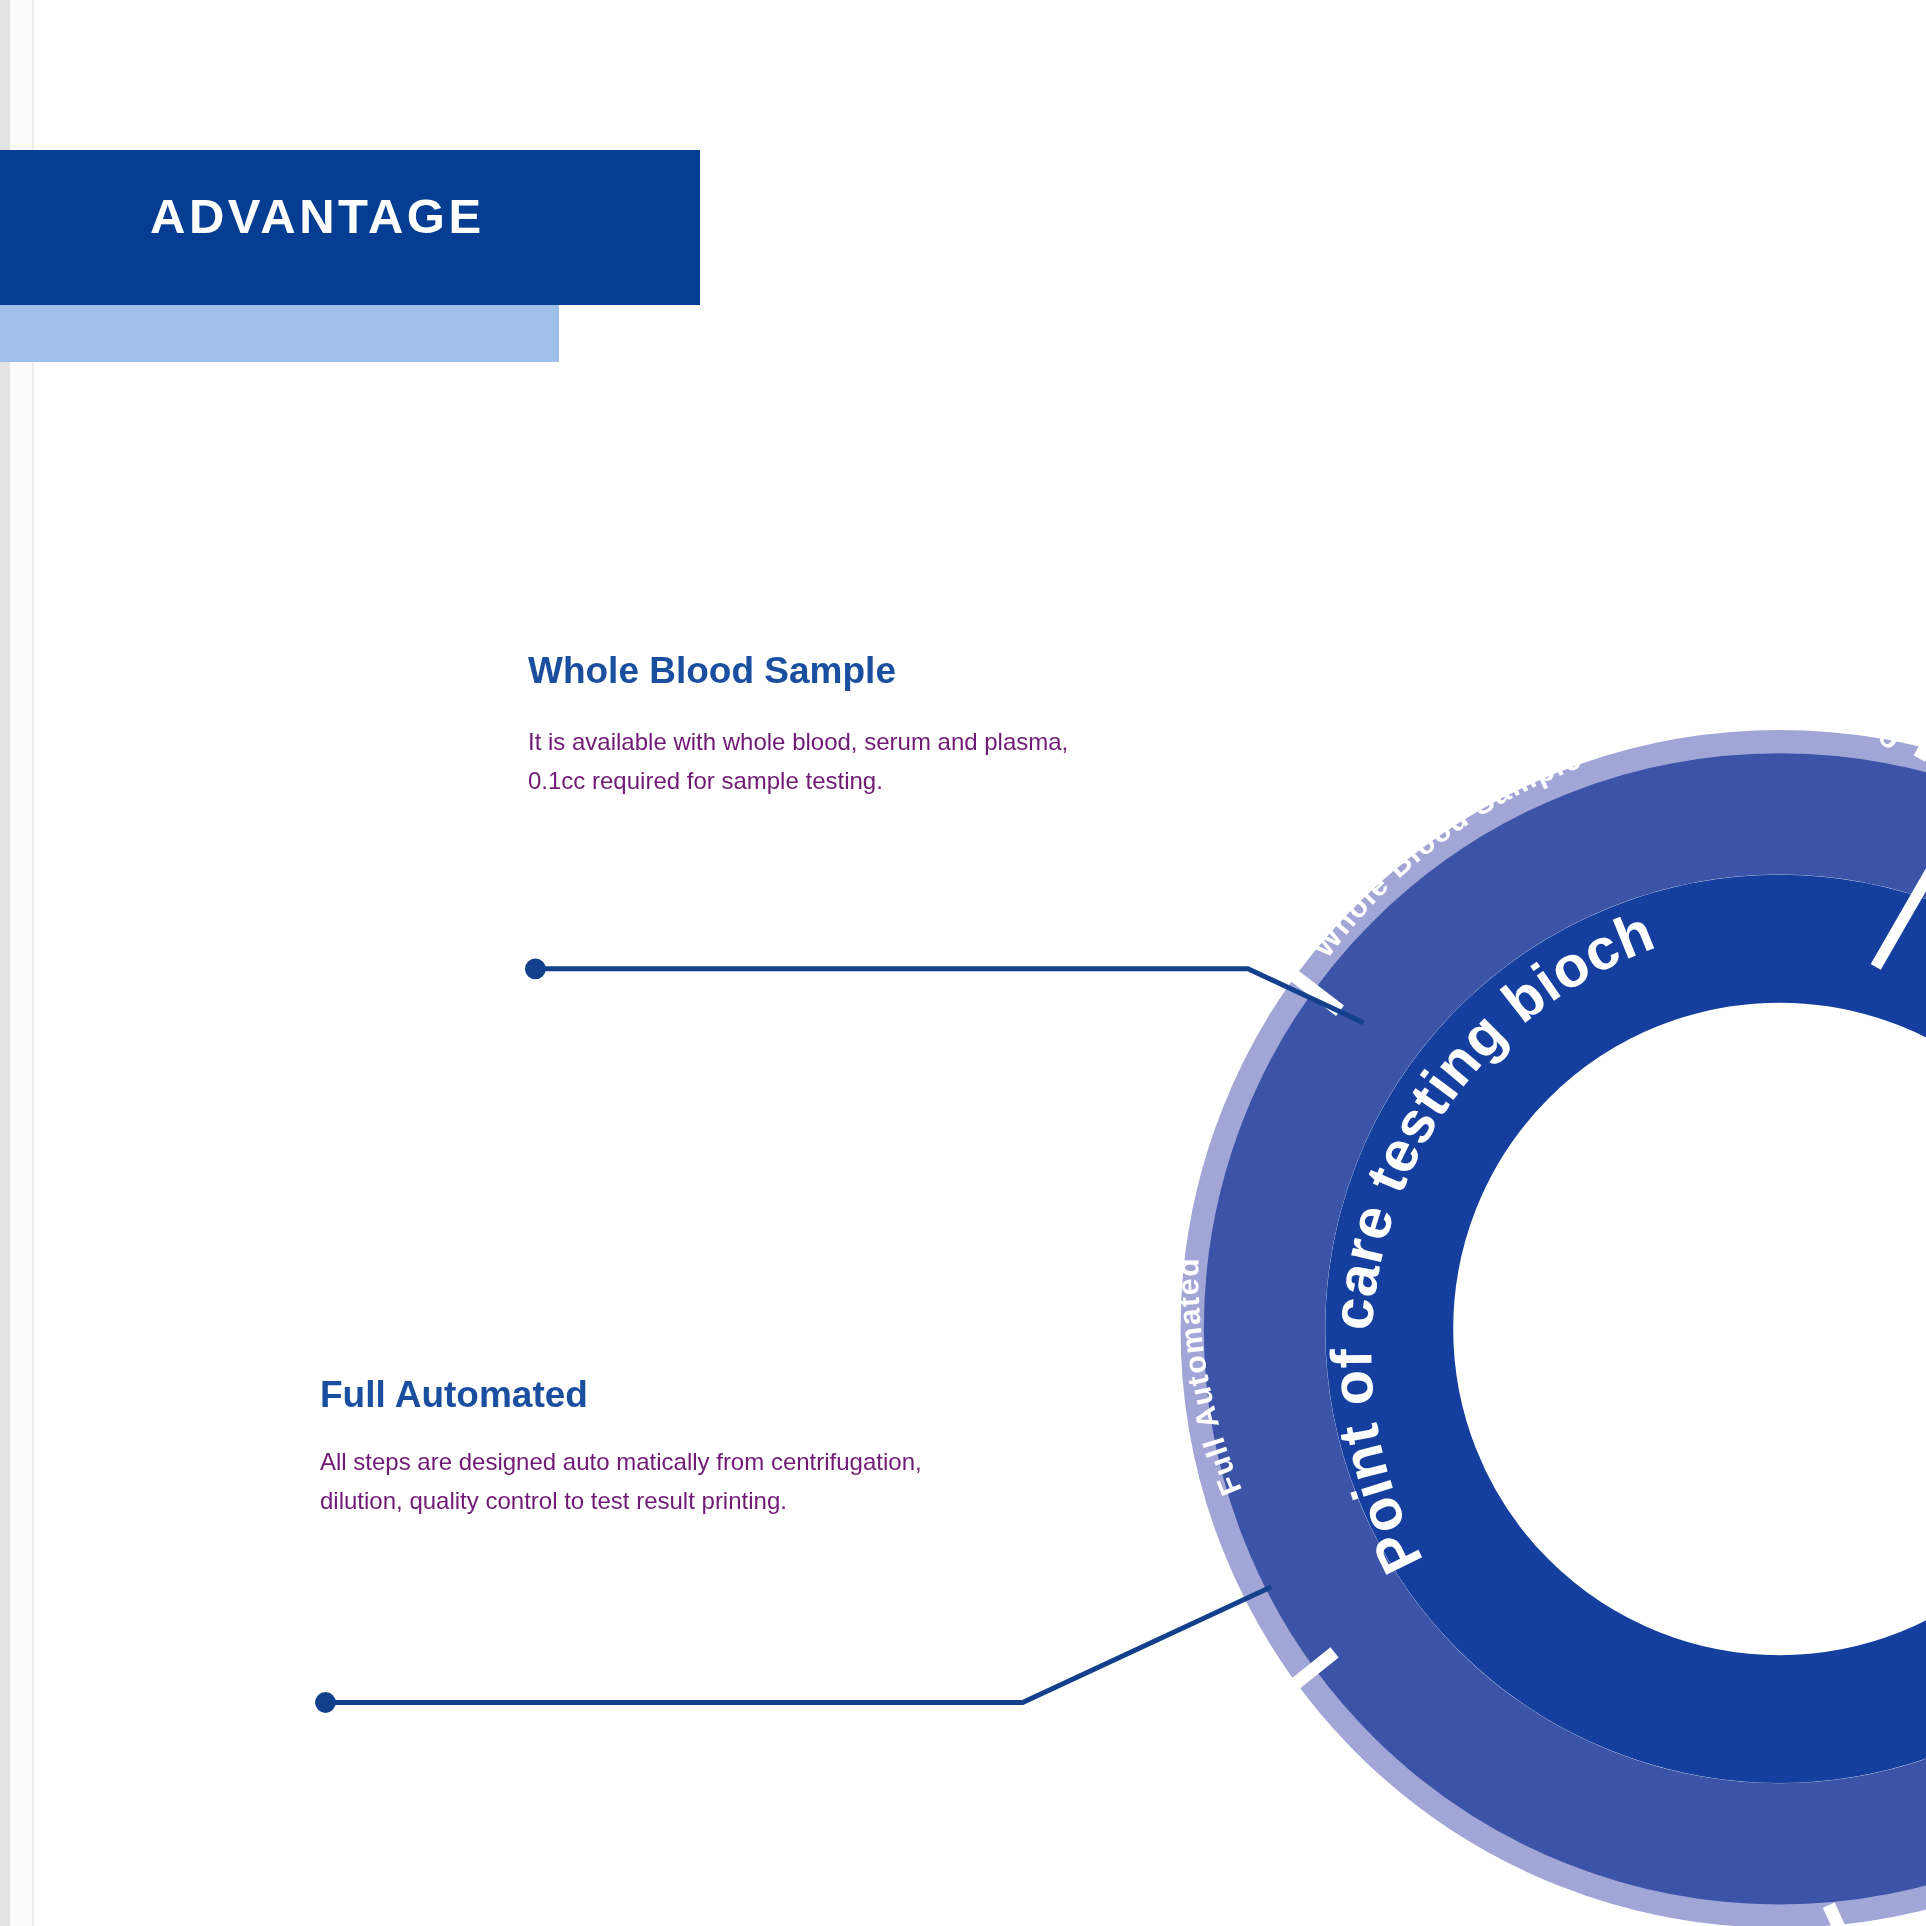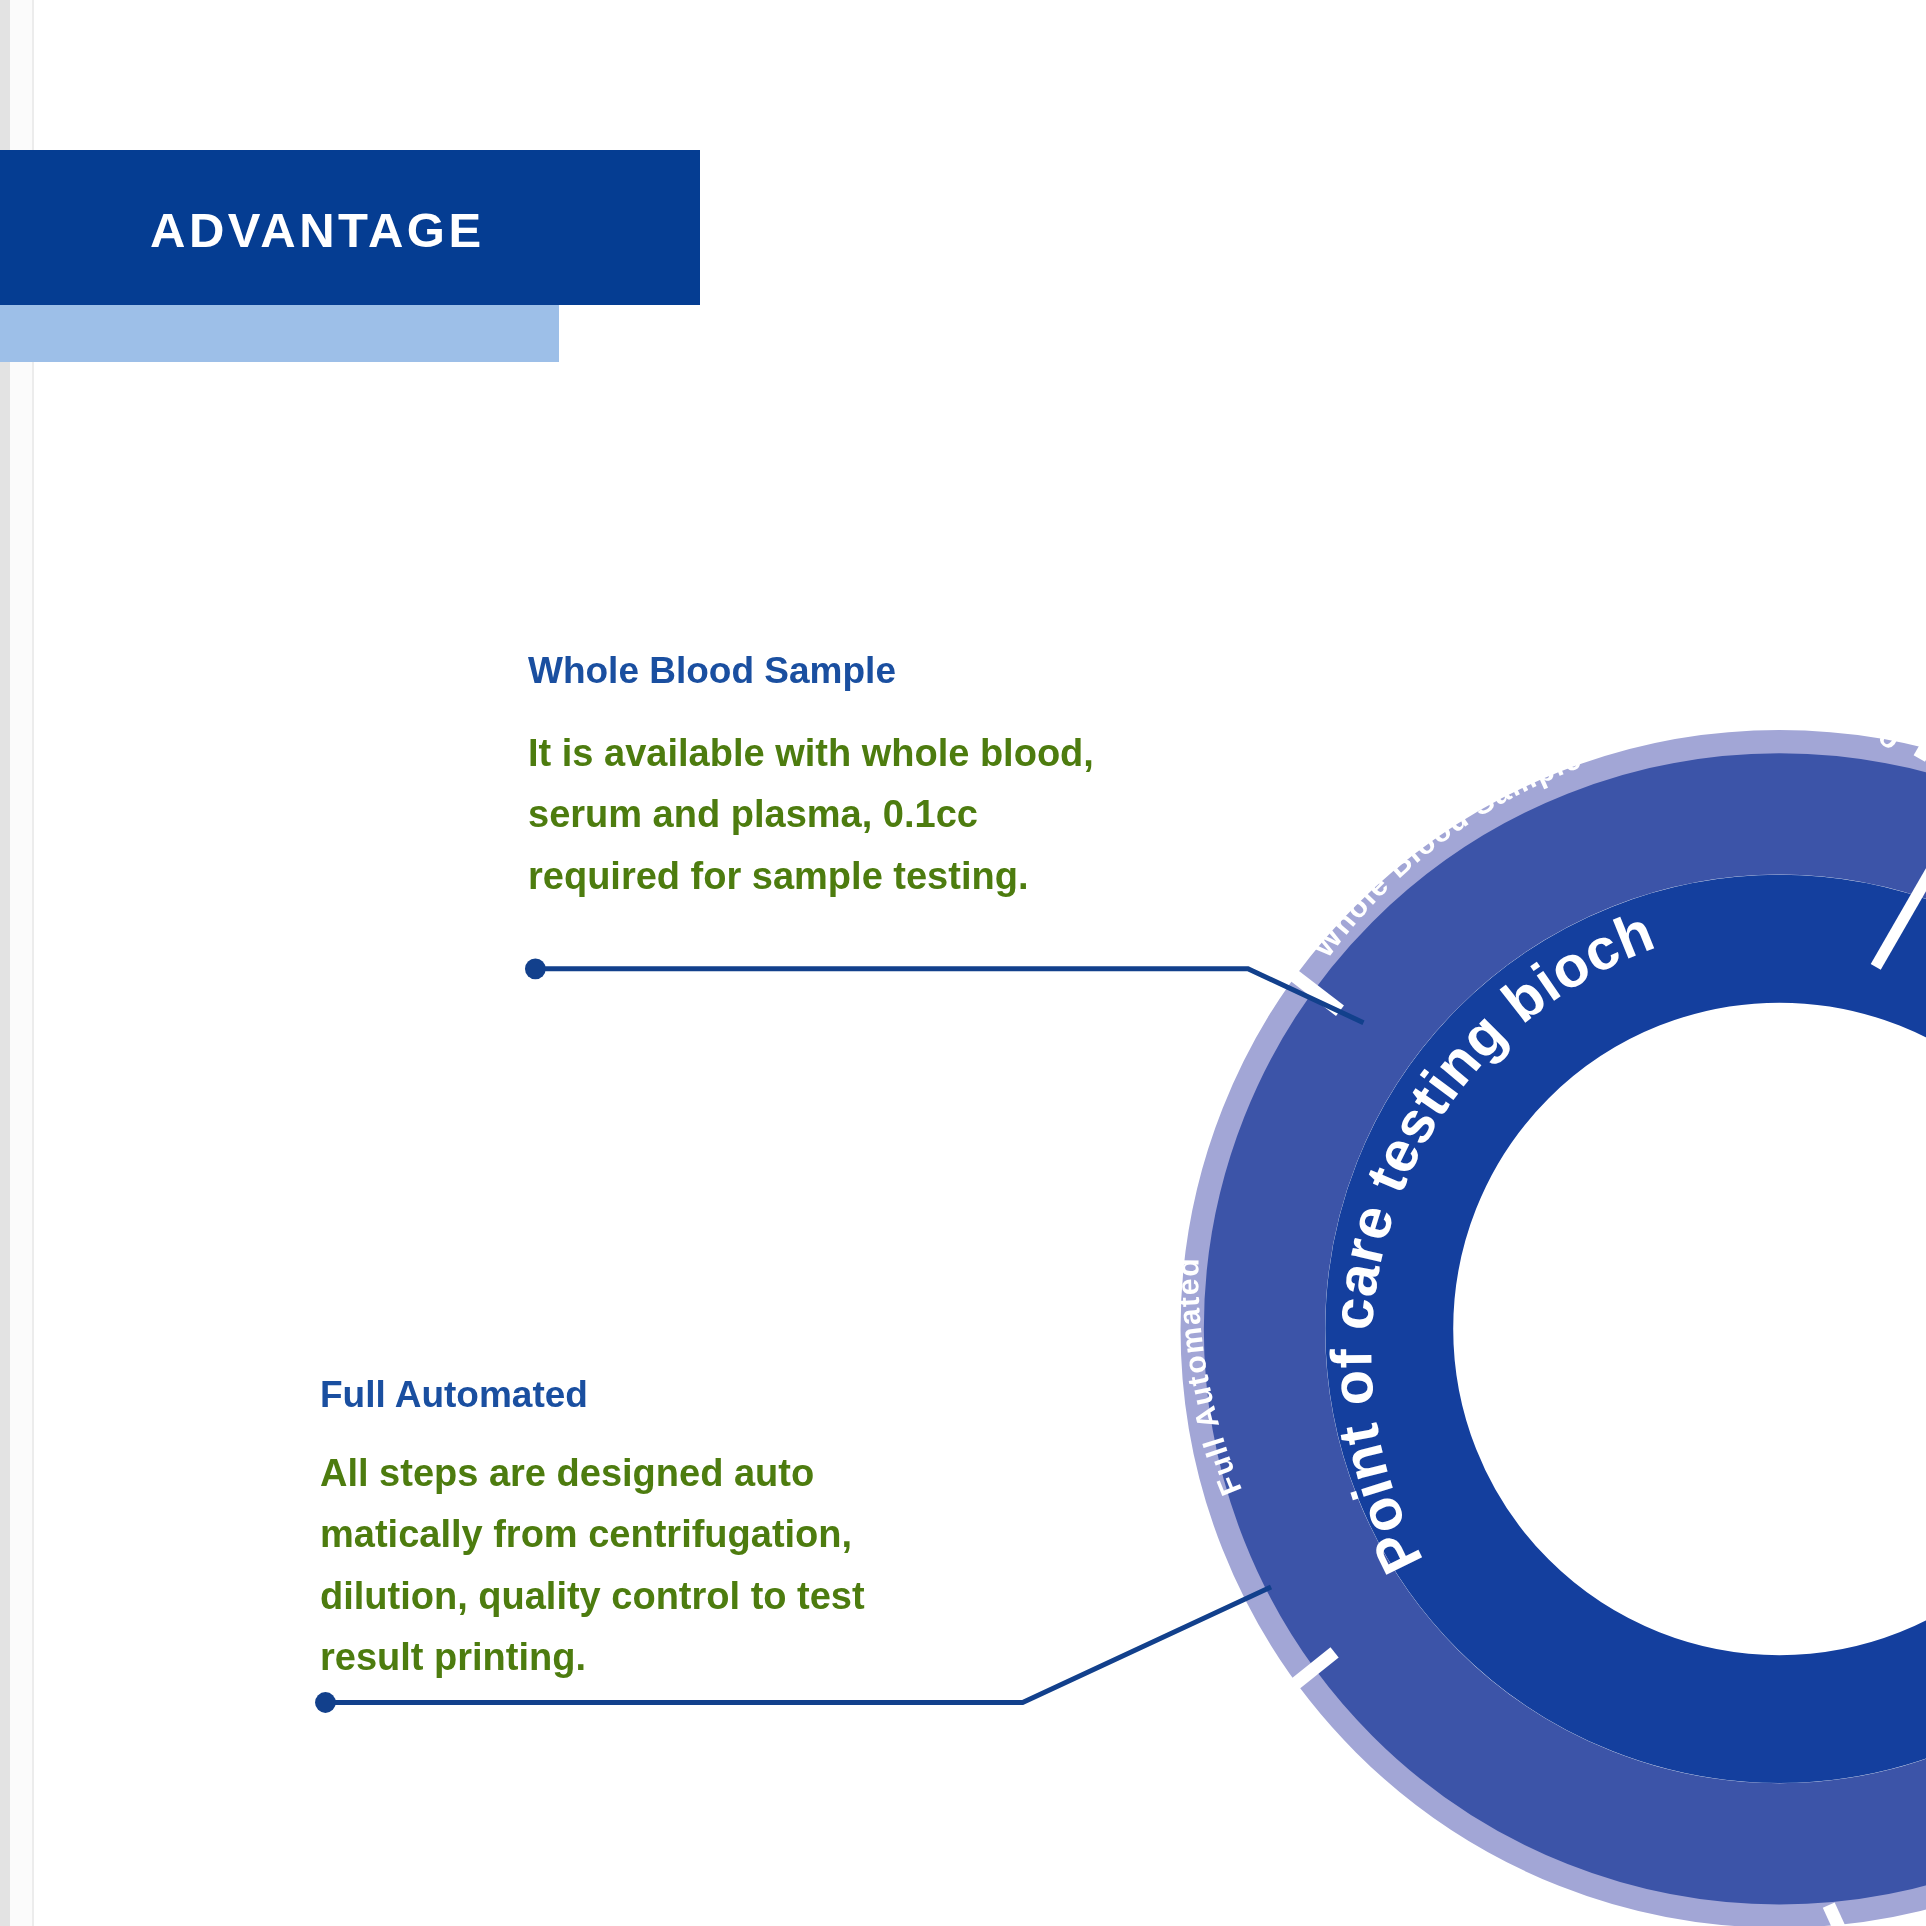--- a/index.html
+++ b/index.html
@@ -31,21 +31,21 @@
     background:#ececec;
   }
 
   
   .header-bar{
     position:absolute;left:0;top:150px;
     width:700px;height:155px;
     background:#053d92;
   }
   .header-title{
-    position:absolute;left:150px;top:206px;
+    position:absolute;left:150px;top:192px;
     font-size:49px;font-weight:bold;
     letter-spacing:3.5px;
     color:#ffffff;
     line-height:1;
     white-space:nowrap;
   }
   .header-subbar{
     position:absolute;left:0;top:305px;
     width:559px;height:57px;
     background:#9dbfe8;
@@ -56,23 +56,23 @@
   .block h3{
     margin:0;
     font-size:37px;
     font-weight:bold;
     color:#1a4fa0;
     line-height:1.1;
     white-space:nowrap;
   }
   .block p{
     margin:0;
-    font-size:38px;
-    font-weight:bold;
-    color:#4d7c0f;
+    font-size:24px;
+    font-weight:normal;
+    color:#701a75;
     line-height:1.62;
   }
   #block-1{left:528px;top:651px;}
   #block-1 p{margin-top:31px;width:601px;}
   #block-2{left:320px;top:1375px;}
   #block-2 p{margin-top:27px;width:624px;}
 
   
   #art{
     position:absolute;left:0;top:0;width:2009px;height:2741px;

